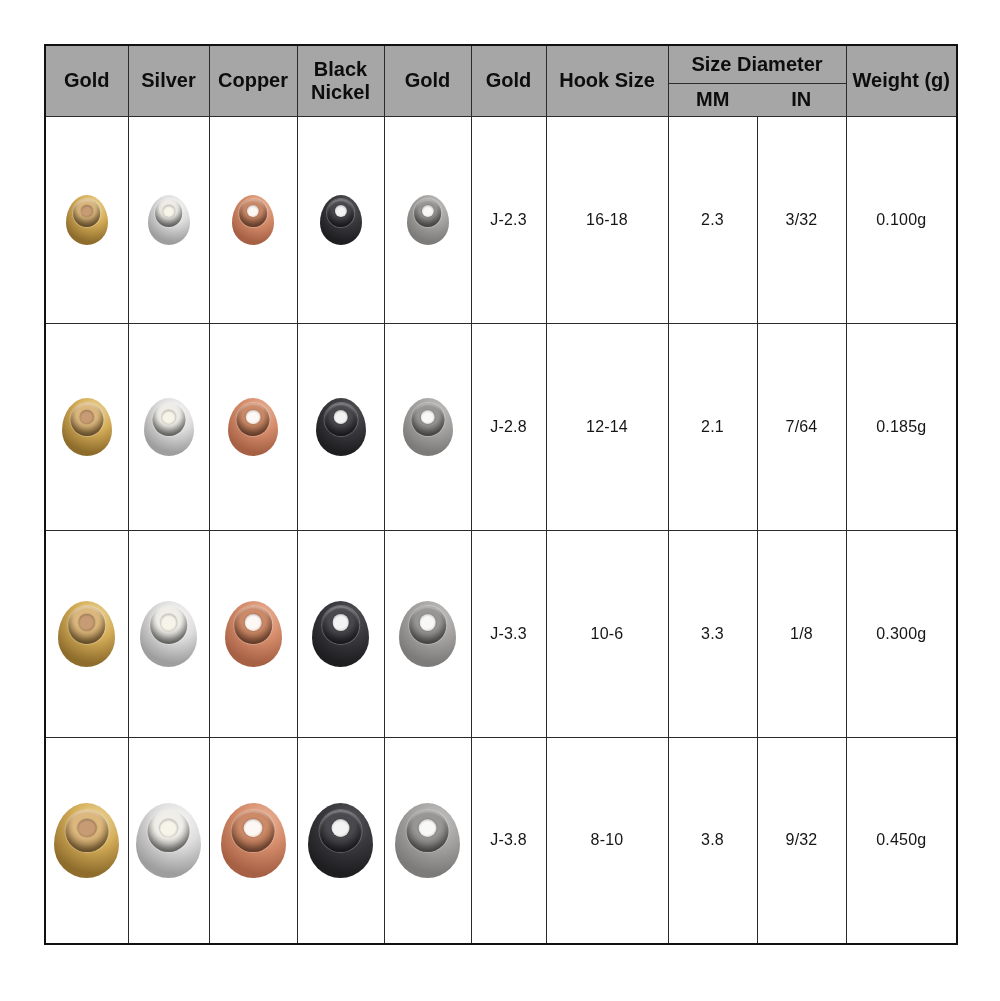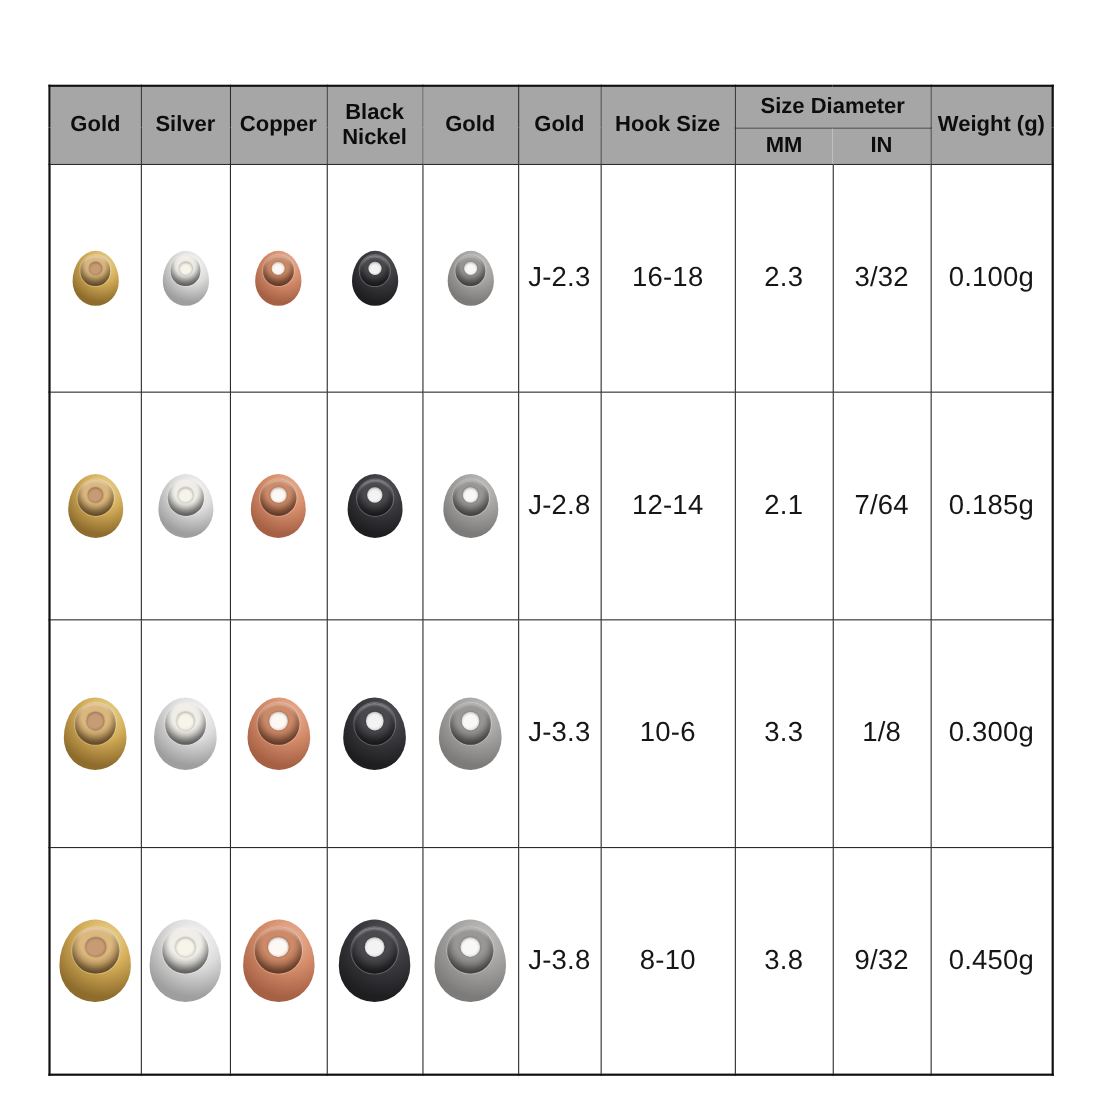--- a/index.html
+++ b/index.html
@@ -11,26 +11,26 @@
   .spec-table{
     position:absolute;left:44px;top:44px;
     border-collapse:collapse;table-layout:fixed;
     width:912px;height:899px;
   }
   .spec-table td,.spec-table th{
     border:1.5px solid #2b2b2b;
     text-align:center;vertical-align:middle;
     padding:0;overflow:hidden;
   }
-  .spec-table{border:2px solid #111;margin-top:33px;}
+  .spec-table{border:2px solid #111;}
   .spec-table th{
     background:#a6a6a6;color:#0d0d0d;
     font-size:20px;font-weight:bold;line-height:1.15;
   }
-  .spec-table td{font-size:25px;font-weight:normal;letter-spacing:0.2px;}
+  .spec-table td{font-size:16px;font-weight:normal;letter-spacing:0.2px;}
   tr.hdr-a{height:38px;}
   tr.hdr-b{height:33px;}
   tr.body-row{height:207px;}
   th.no-right{border-right:hidden;}
   td.bead-cell{background:#ffffff;}
 
   
   .bead{
     position:relative;margin:0 auto;
     width:var(--w);height:var(--h);

